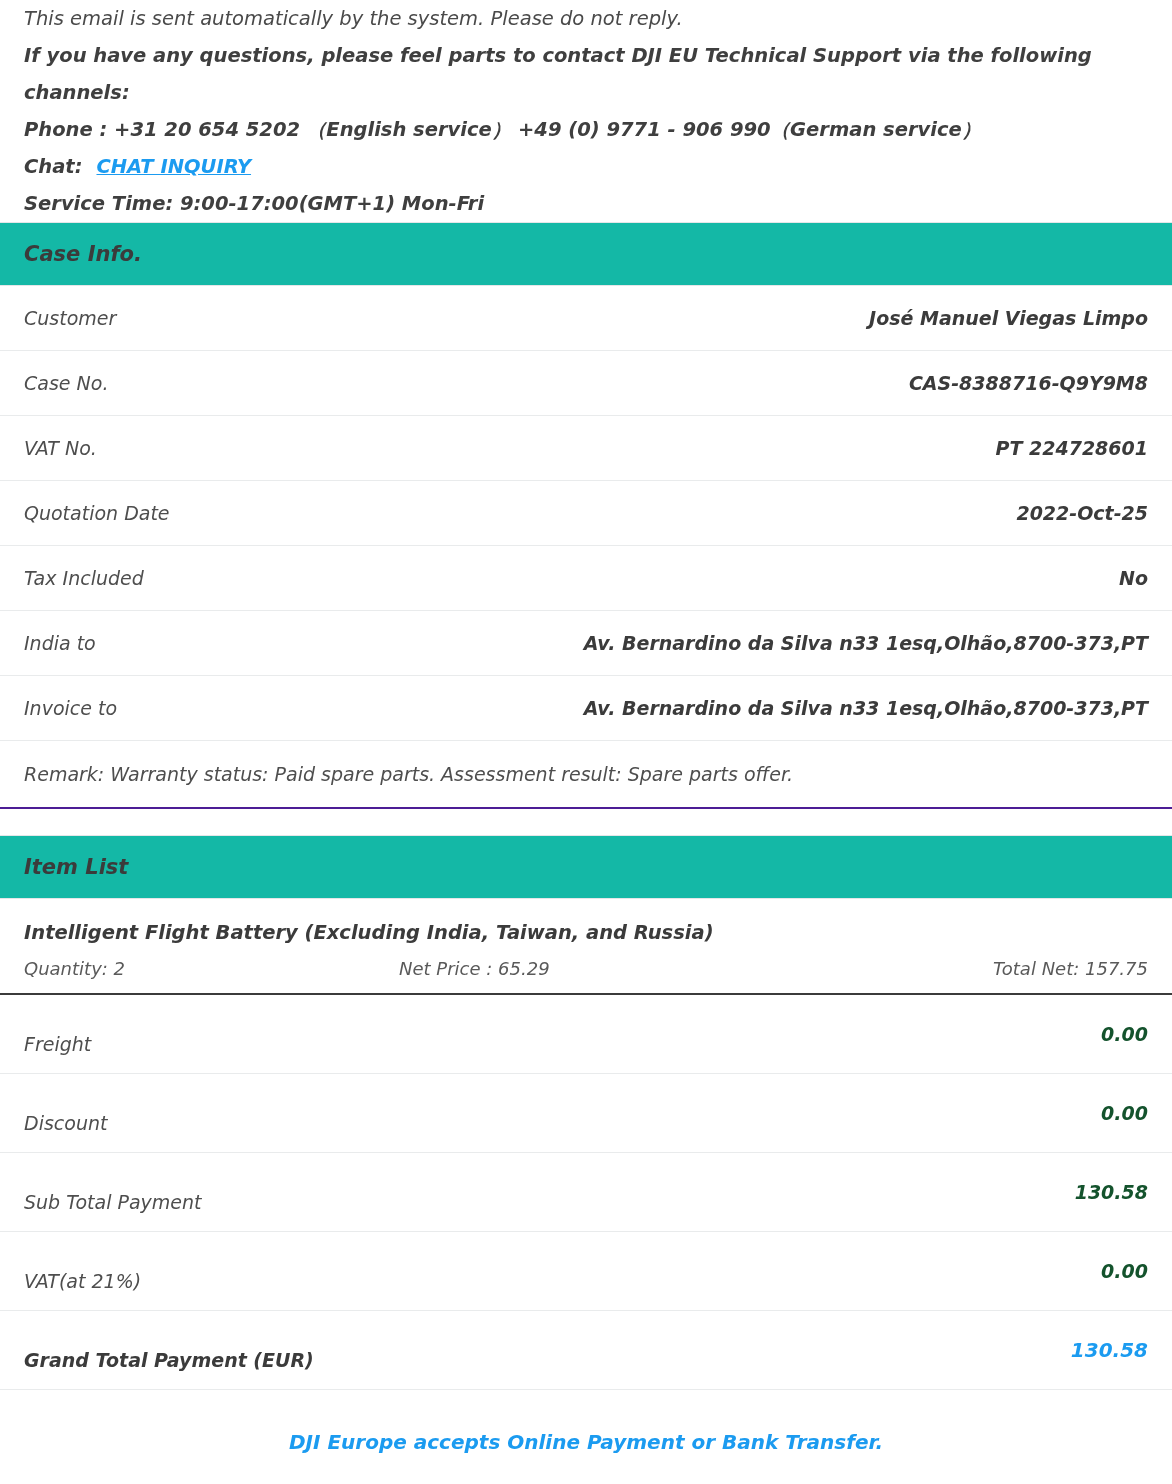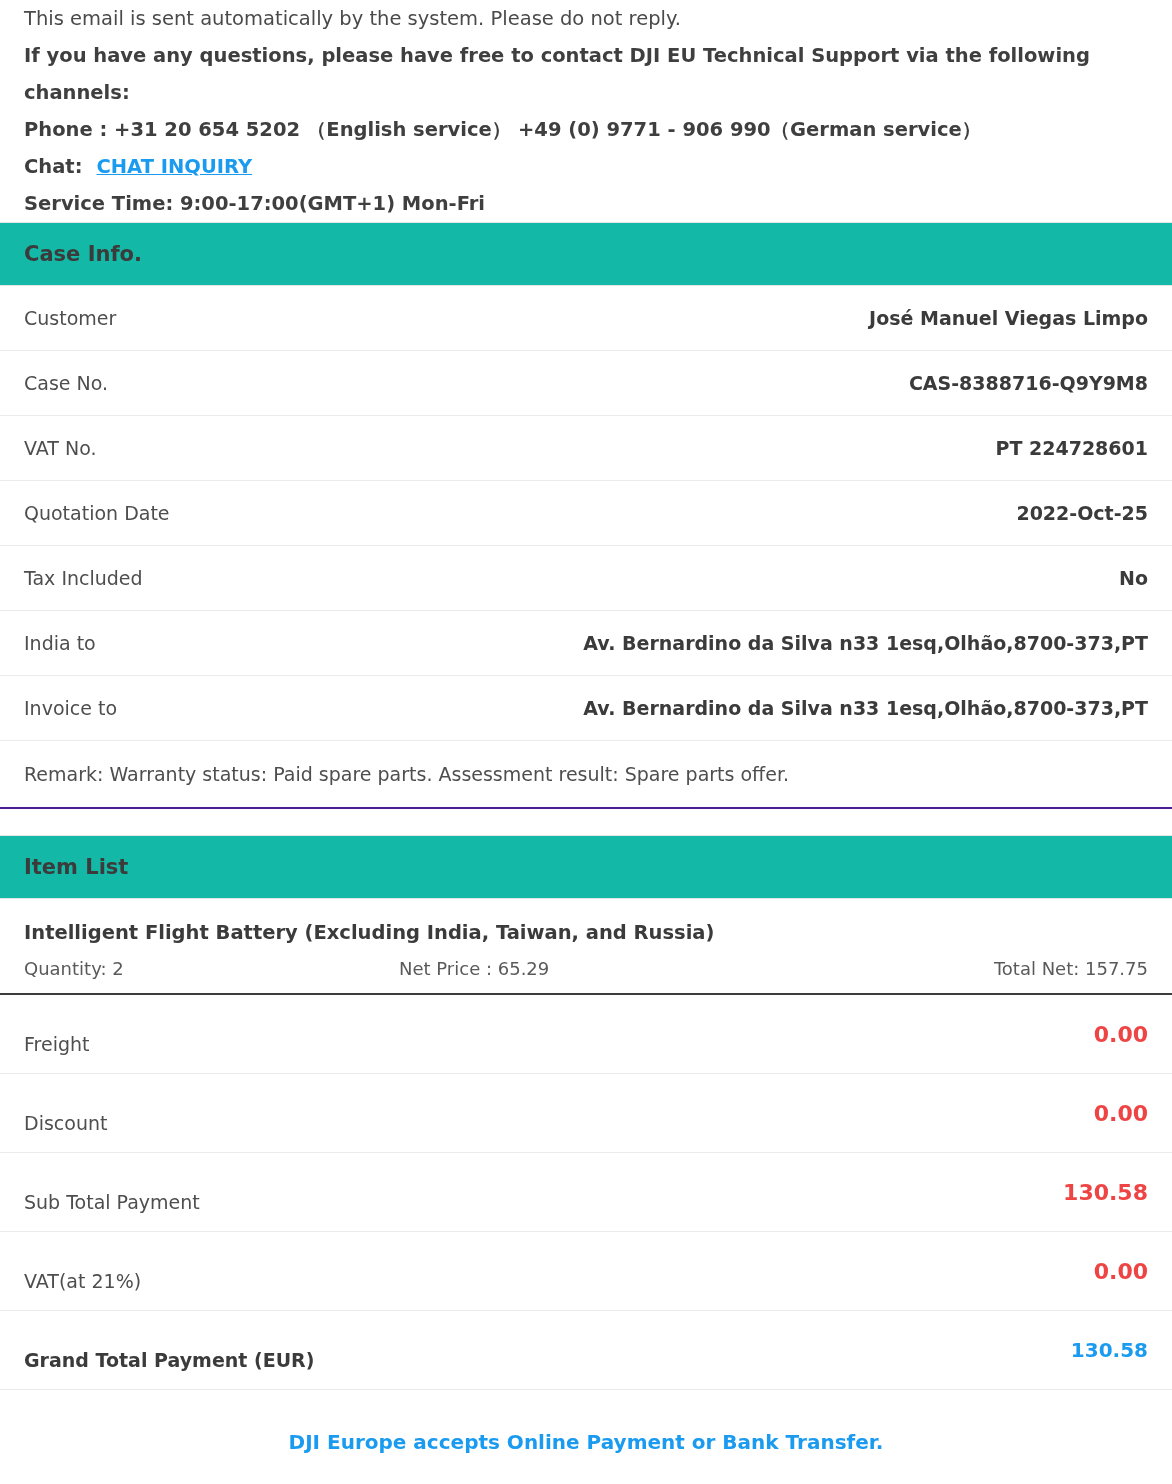--- a/index.html
+++ b/index.html
@@ -4,21 +4,21 @@
 <style>
   * { box-sizing: border-box; }
   html, body { margin: 0; padding: 0; }
   body {
     width: 1172px;
     background: #ffffff;
     font-family: "DejaVu Sans", "Liberation Sans", sans-serif;
     color: #3c3c3c;
     -webkit-font-smoothing: antialiased;
   }
-  .page { width: 1172px; padding: 0; }
+  .page { width: 1172px; padding: 0; font-style: italic; }
 
   
   .intro {
     padding: 0 24px 0 24px;
     font-size: 19.5px;
     line-height: 37px;
     color: #4a4a4a;
   }
   .intro .plain { font-weight: 400; }
   .intro .b { font-weight: 700; color: #3f3f3f; }
@@ -101,22 +101,22 @@
     padding: 18px 24px;
     min-height: 65px;
   }
   .total-row .t-label {
     font-size: 19px;
     color: #4e4e4e;
     font-weight: 400;
     margin-top: 20px;
   }
   .total-row .t-value {
-    font-size: 22px;
-    color: #ef4444;
+    font-size: 19px;
+    color: #14532d;
     font-weight: 700;
   }
   .total-row.grand .t-label { font-weight: 700; color: #3b3b3b; }
   .total-row.grand .t-value { color: #1b9bf0; font-weight: 700; font-size: 20px; }
 
   
   .pay-note {
     text-align: center;
     color: #1b9bf0;
     font-weight: 700;
@@ -124,21 +124,21 @@
     padding: 40px 24px 24px 24px;
   }
 </style>
 </head>
 <body>
 
 <div class="page">
 
   <div class="intro">
     <p class="plain">This email is sent automatically by the system. Please do not reply.</p>
-    <p class="b">If you have any questions, please have free to contact DJI EU Technical Support via the following channels:</p>
+    <p class="b">If you have any questions, please feel parts to contact DJI EU Technical Support via the following channels:</p>
     <p>
       <span class="b">Phone : </span><span class="b">+31 20 654 5202 （English service） +49 (0) 9771 - 906 990（German service）</span>
     </p>
     <p>
       <span class="b">Chat:</span><a class="chat-link" href="#">CHAT INQUIRY</a>
     </p>
     <p class="b">Service Time: 9:00-17:00(GMT+1) Mon-Fri</p>
   </div>
 
   <div class="section-bar">Case Info.</div>

